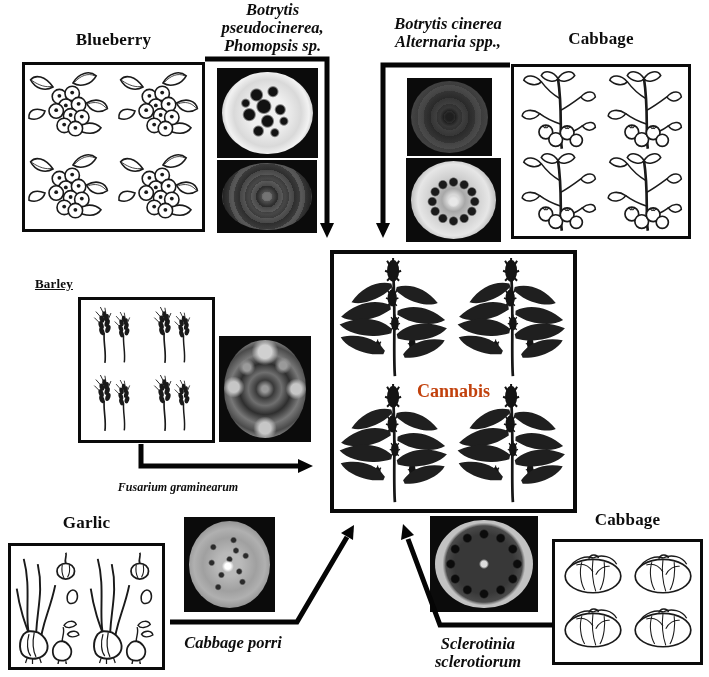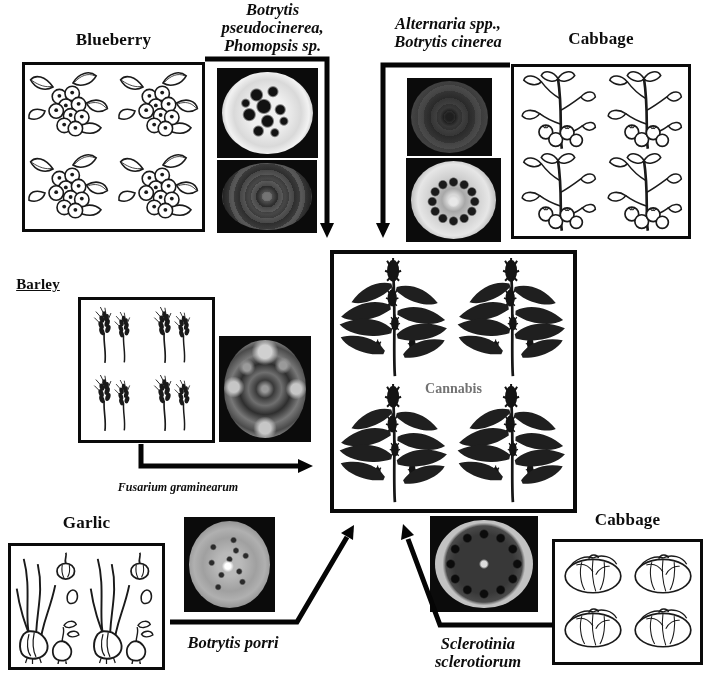--- a/index.html
+++ b/index.html
@@ -16,21 +16,21 @@
     position:absolute;font-size:16.5px;font-weight:700;font-style:italic;
     text-align:center;line-height:18px;color:#0d0d0d;
   }
   .pathogen span{display:block;}
   
   .cropbox{position:absolute;background:#ffffff;border:3px solid #0a0a0a;box-sizing:border-box;}
   .cropbox svg{display:block;width:100%;height:100%;}
   #box-cannabis{border-width:4px;}
   #cannabis-label{
     position:absolute;left:0;right:0;top:127px;text-align:center;
-    font-size:14px;font-weight:700;color:#737373;
+    font-size:18px;font-weight:700;color:#c2410c;
   }
   
   .dish{
     position:absolute;background:#0b0b0b;
     display:flex;align-items:center;justify-content:center;
   }
   .plate{width:90%;height:92%;border-radius:50%;}
   .p-bp1{background:
     radial-gradient(circle at 38% 28%, #121212 0 5px, transparent 7px),
     radial-gradient(circle at 56% 24%, #121212 0 4px, transparent 6px),
@@ -261,38 +261,38 @@
           <path d="M62,14 C64,26 62,44 56,54"></path>
             <path d="M22,18 C32,15 40,19 46,28"></path>
           <path d="M70,20 C62,19 54,24 50,32"></path>
         </g>
       </symbol>
     </defs>
   </svg>
 
   <div class="crop-label" style="left:22px;top:30px;width:183px;">Blueberry</div>
   <div class="crop-label" style="left:511px;top:29px;width:180px;">Cabbage</div>
-  <div class="crop-label" style="left:3px;top:276px;width:70px;text-align:center;font-size:15px;text-decoration:underline;">Barley</div>
+  <div class="crop-label" style="left:3px;top:276px;width:70px;text-align:right;font-size:13px;text-decoration:underline;">Barley</div>
   <div class="crop-label" style="left:8px;top:513px;width:157px;">Garlic</div>
   <div class="crop-label" style="left:552px;top:510px;width:151px;">Cabbage</div>
 
   <div class="pathogen" style="left:200px;top:1px;width:145px;">
     <span>Botrytis</span>
     <span>pseudocinerea,</span>
     <span>Phomopsis sp.</span>
   </div>
   <div class="pathogen" style="left:374px;top:15px;width:148px;">
+    <span>Botrytis cinerea</span>
     <span>Alternaria spp.,</span>
-    <span>Botrytis cinerea</span>
   </div>
   <div class="pathogen" style="left:68px;top:478px;width:220px;font-size:12px;">
     <span>Fusarium graminearum</span>
   </div>
   <div class="pathogen" style="left:168px;top:634px;width:130px;">
-    <span>Botrytis porri</span>
+    <span>Cabbage porri</span>
   </div>
   <div class="pathogen" style="left:418px;top:635px;width:120px;">
     <span>Sclerotinia</span>
     <span>sclerotiorum</span>
   </div>
 
   <div class="cropbox" id="box-blueberry" style="left:22px;top:62px;width:183px;height:170px;">
     <svg viewBox="0 0 177 164">
       <use href="#sym-blueberry" x="2" y="6" width="84" height="72"></use>
       <use href="#sym-blueberry" x="92" y="6" width="84" height="72"></use>

